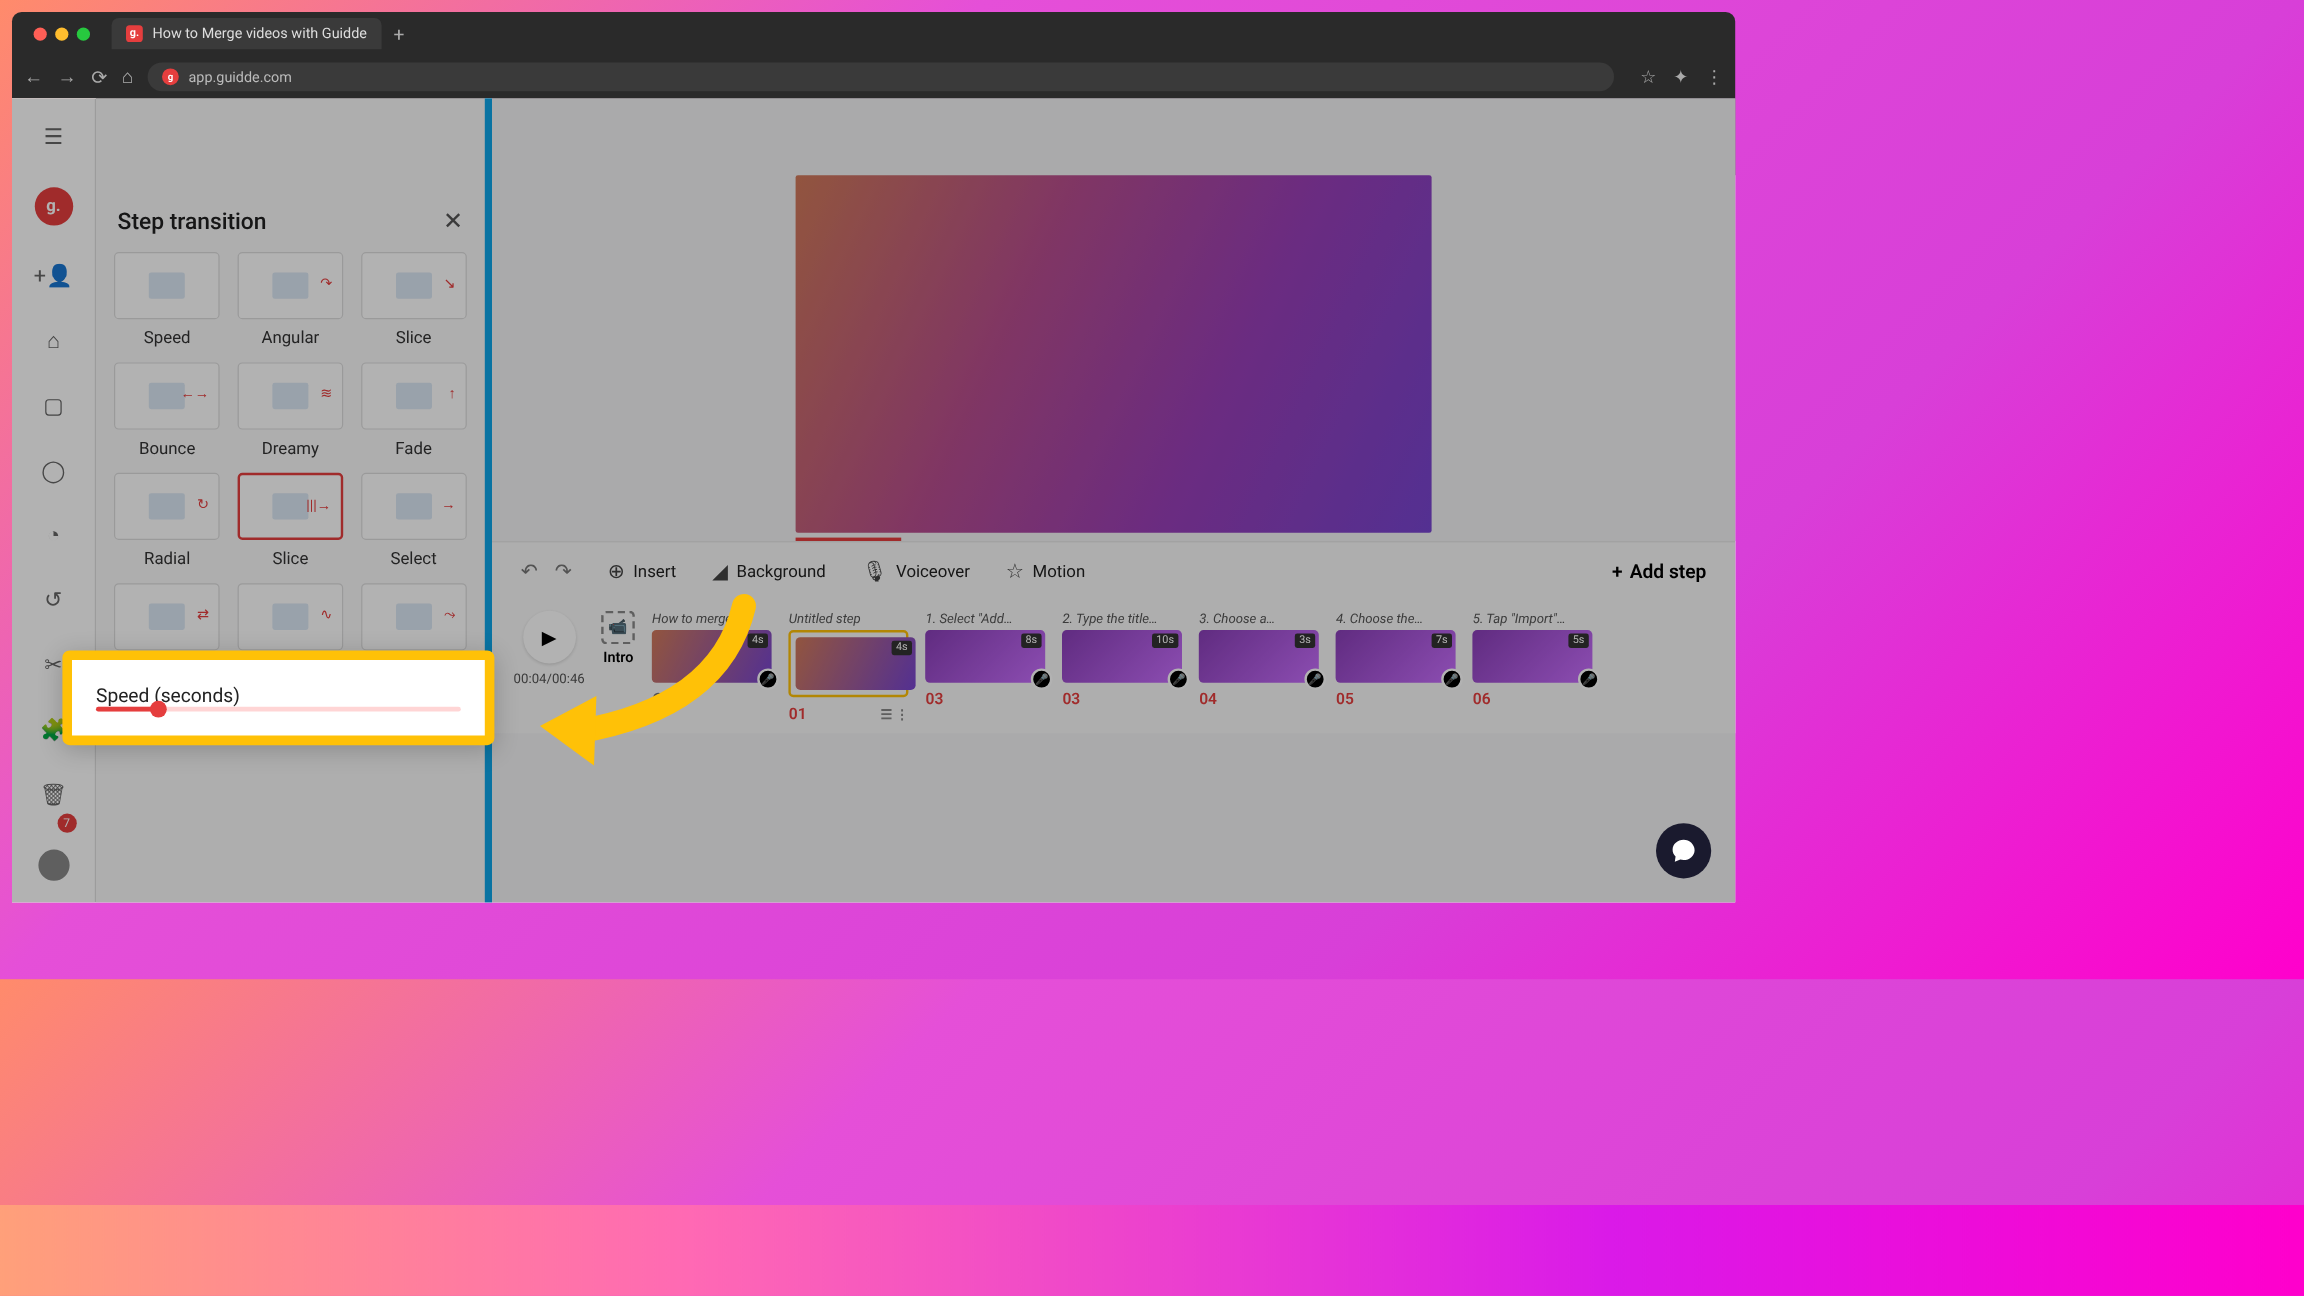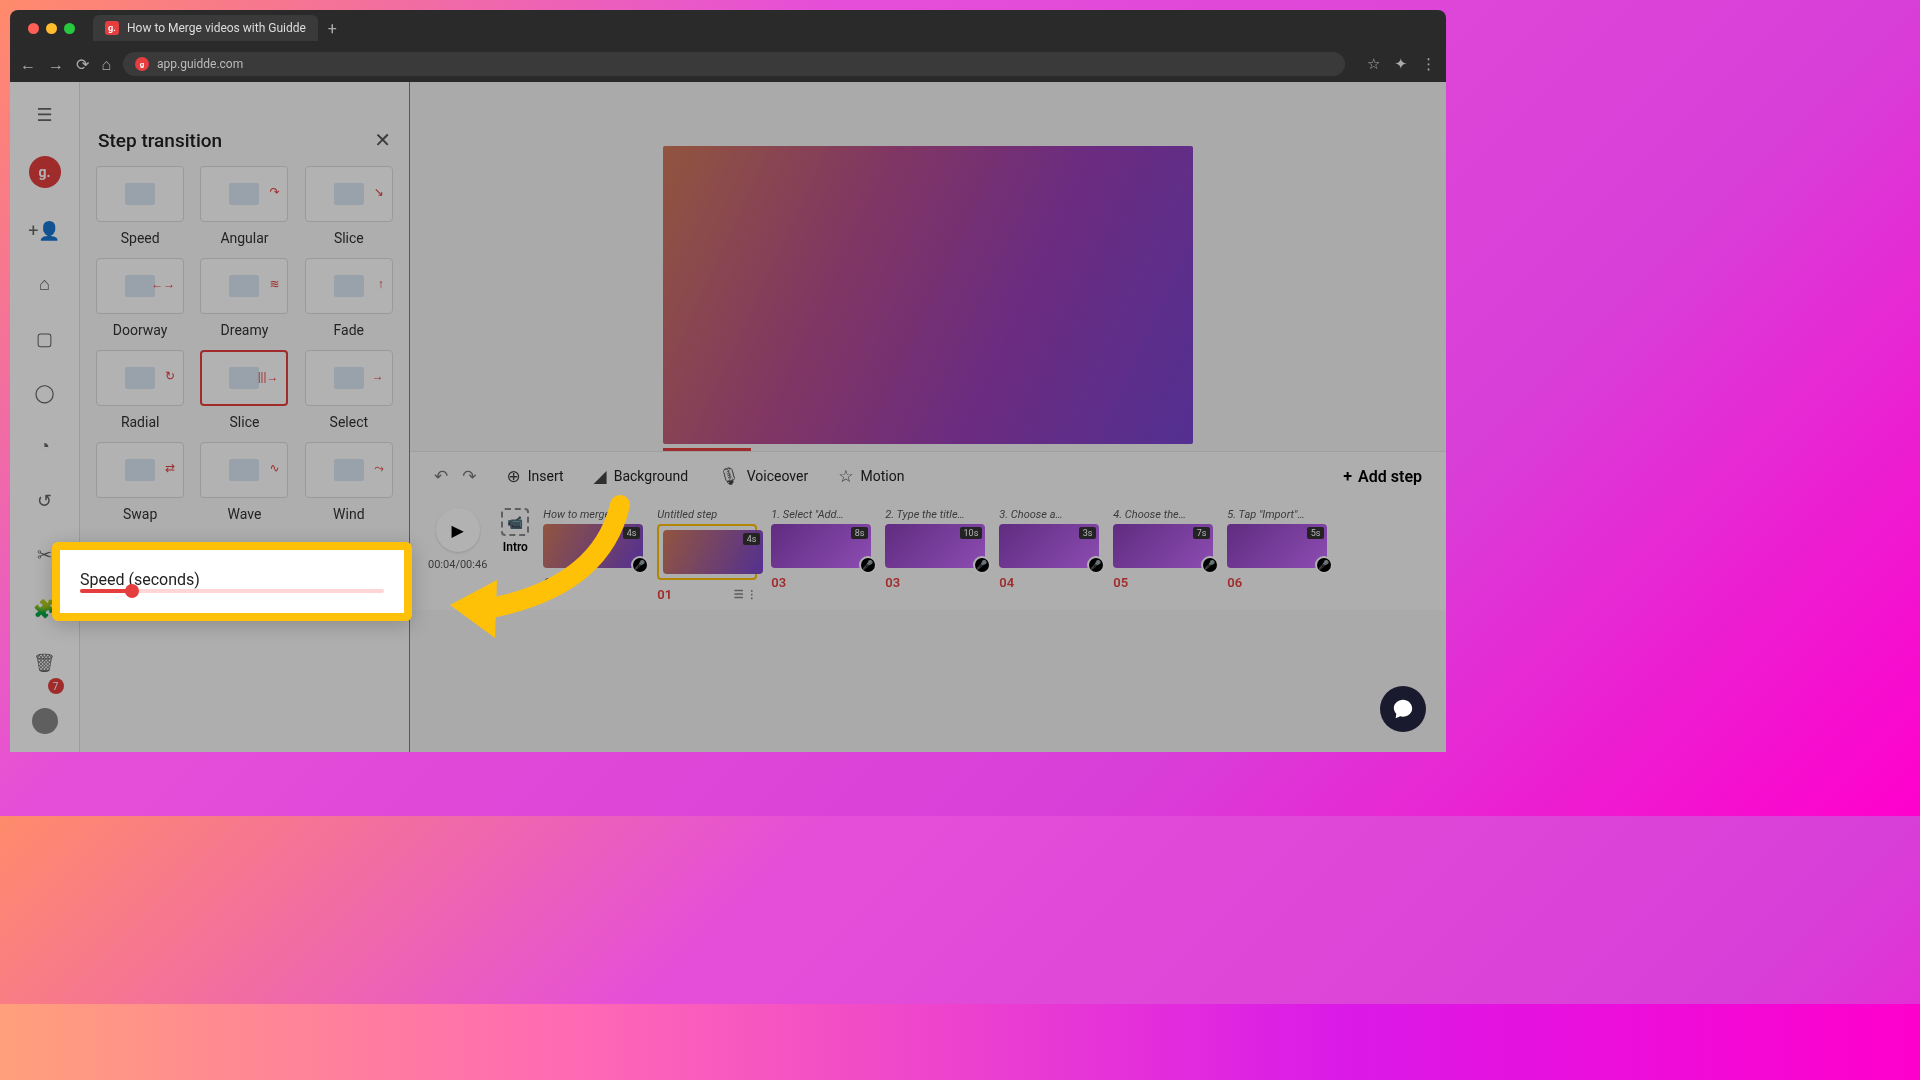--- a/index.html
+++ b/index.html
@@ -32,21 +32,21 @@
 .done-btn { background: #fff; color: #000; padding: 8px 16px; border-radius: 4px; font-weight: 600; font-size: 14px; display: flex; align-items: center; gap: 6px; cursor: pointer; }
 .kebab { color: #bbb; font-size: 18px; cursor: pointer; }
 
 .sidebar { width: 70px; background: #fff; border-right: 1px solid #e0e0e0; padding-top: 20px; display: flex; flex-direction: column; align-items: center; gap: 30px; z-index: 2; }
 .sb-btn { color: #666; font-size: 18px; cursor: pointer; width: 24px; height: 24px; display:flex; align-items:center; justify-content:center;}
 .sb-logo { width: 32px; height: 32px; background: #e53e3e; border-radius: 50%; display: flex; align-items: center; justify-content: center; color: #fff; font-weight: bold; font-size: 14px; }
 .sb-bottom { margin-top: auto; margin-bottom: 16px; display:flex; flex-direction:column; align-items:center; gap:16px;}
 .sb-avatar { width: 30px; height: 30px; background: #888; border-radius: 50%; position: relative; border: 2px solid #fff;}
 .sb-badge { position: absolute; top: -30px; right: -6px; background: #e53e3e; color: #fff; border-radius: 50%; width: 16px; height: 16px; font-size: 10px; display: flex; align-items: center; justify-content: center; }
 
-.panel { width: 330px; background: #f9f9fa; border-right: 1px solid #0ea5e9; padding-top: 28px; z-index: 2; position:relative; }
+.panel { width: 330px; background: #f9f9fa; border-right: 6px solid #0ea5e9; padding-top: 72px; z-index: 2; position:relative; }
 .panel-head { display: flex; justify-content: space-between; align-items: center; padding: 18px 18px 14px; }
 .panel-title { font-size: 19px; font-weight: 500; color: #222; }
 .close-x { color: #555; font-size: 20px; cursor: pointer; }
 .trans-grid { display: grid; grid-template-columns: repeat(3, 1fr); gap: 12px; padding: 0 14px; overflow-y:auto; }
 .trans-cell { display: flex; flex-direction: column; align-items: center; gap: 8px; cursor: pointer; }
 .trans-box { width: 88px; height: 56px; border: 1px solid #ddd; border-radius: 4px; background: #fff; display: flex; align-items: center; justify-content: center; position: relative; }
 .trans-box.selected { border: 2px solid #e53e3e; }
 .trans-icon { width: 30px; height: 22px; background: #dbe8f5; border-radius: 2px; position: relative; }
 .trans-label { font-size: 14px; color: #333; }
 .arr { position: absolute; color: #e53e3e; font-size: 12px; }
@@ -199,21 +199,21 @@
             <div class="trans-icon"></div>
             <span class="arr" style="right:8px;top:18px">↘</span>
           </div>
           <div class="trans-label">Slice</div>
         </div>
         <div class="trans-cell">
           <div class="trans-box">
             <div class="trans-icon"></div>
             <span class="arr" style="right:8px;top:18px">←→</span>
           </div>
-          <div class="trans-label">Doorway</div>
+          <div class="trans-label">Bounce</div>
         </div>
         <div class="trans-cell">
           <div class="trans-box">
             <div class="trans-icon"></div>
             <span class="arr" style="right:8px;top:18px">≋</span>
           </div>
           <div class="trans-label">Dreamy</div>
         </div>
         <div class="trans-cell">
           <div class="trans-box">

